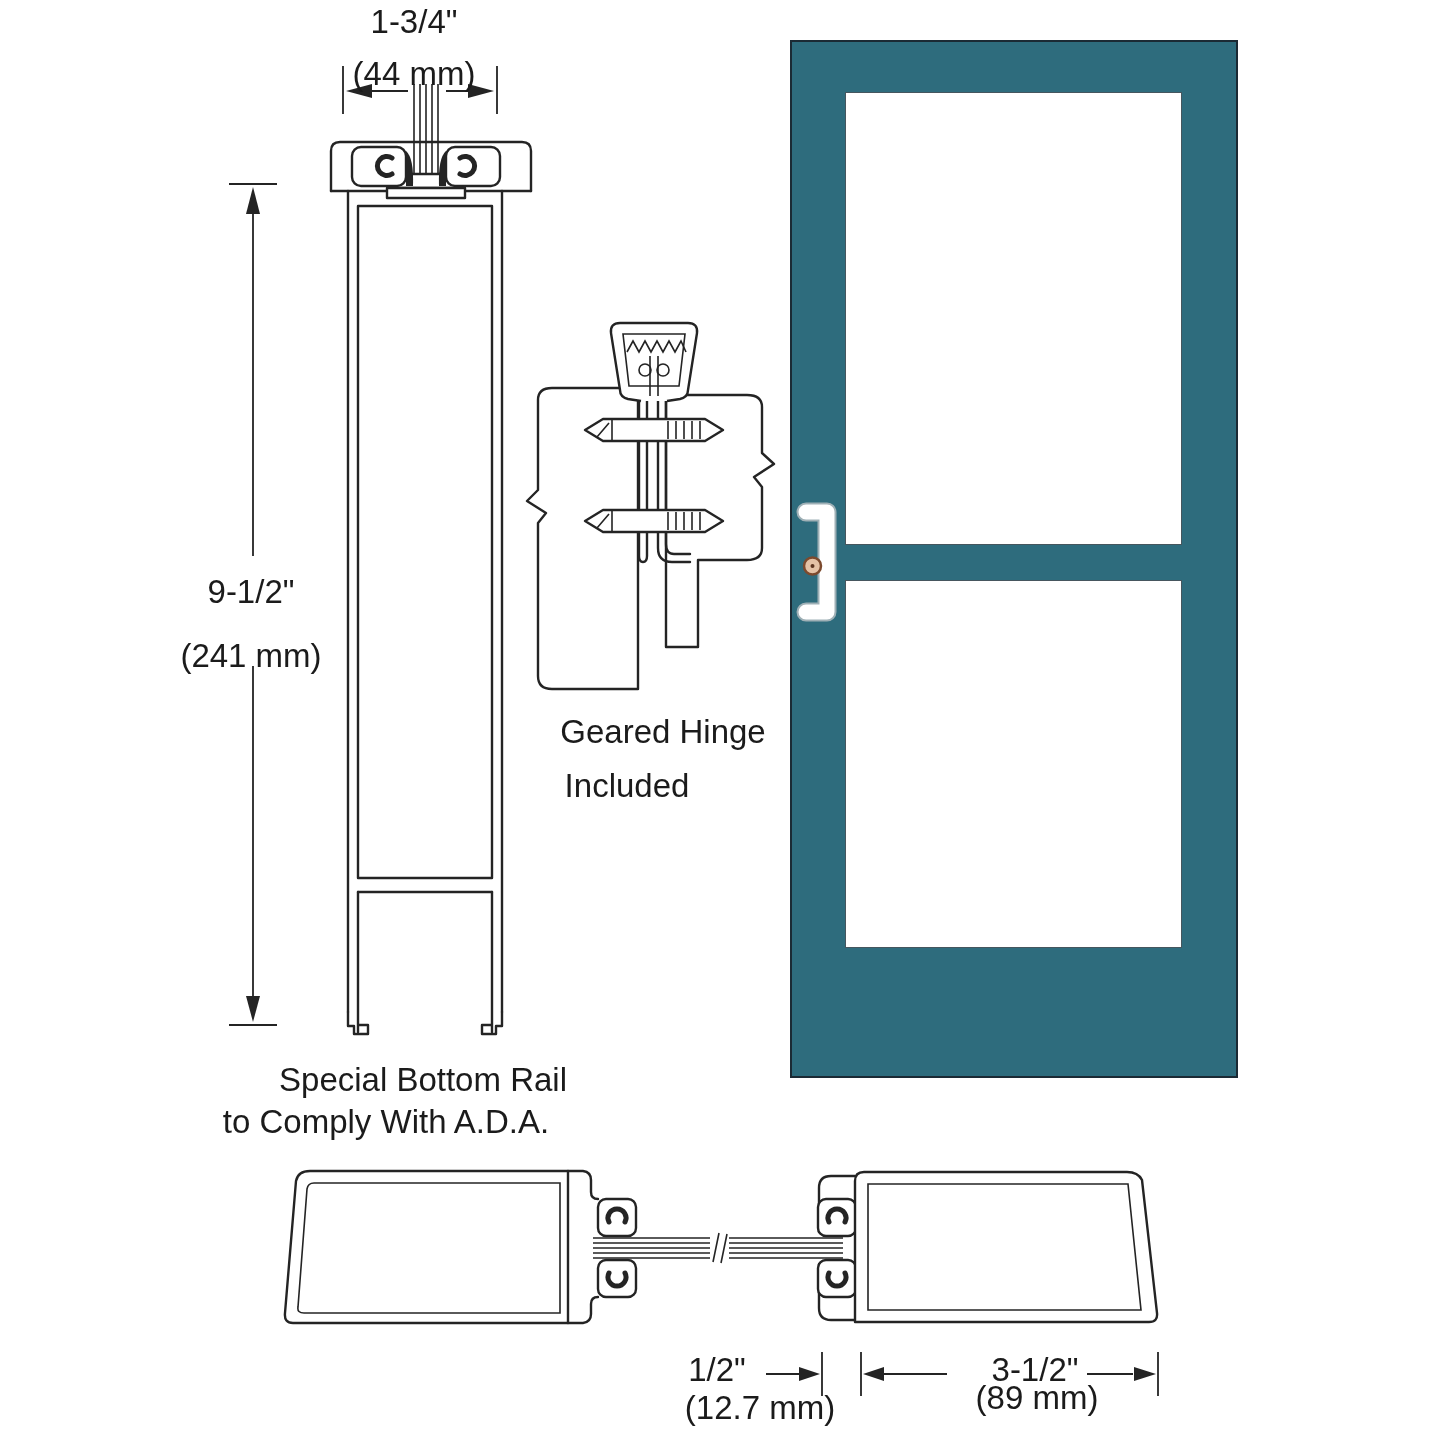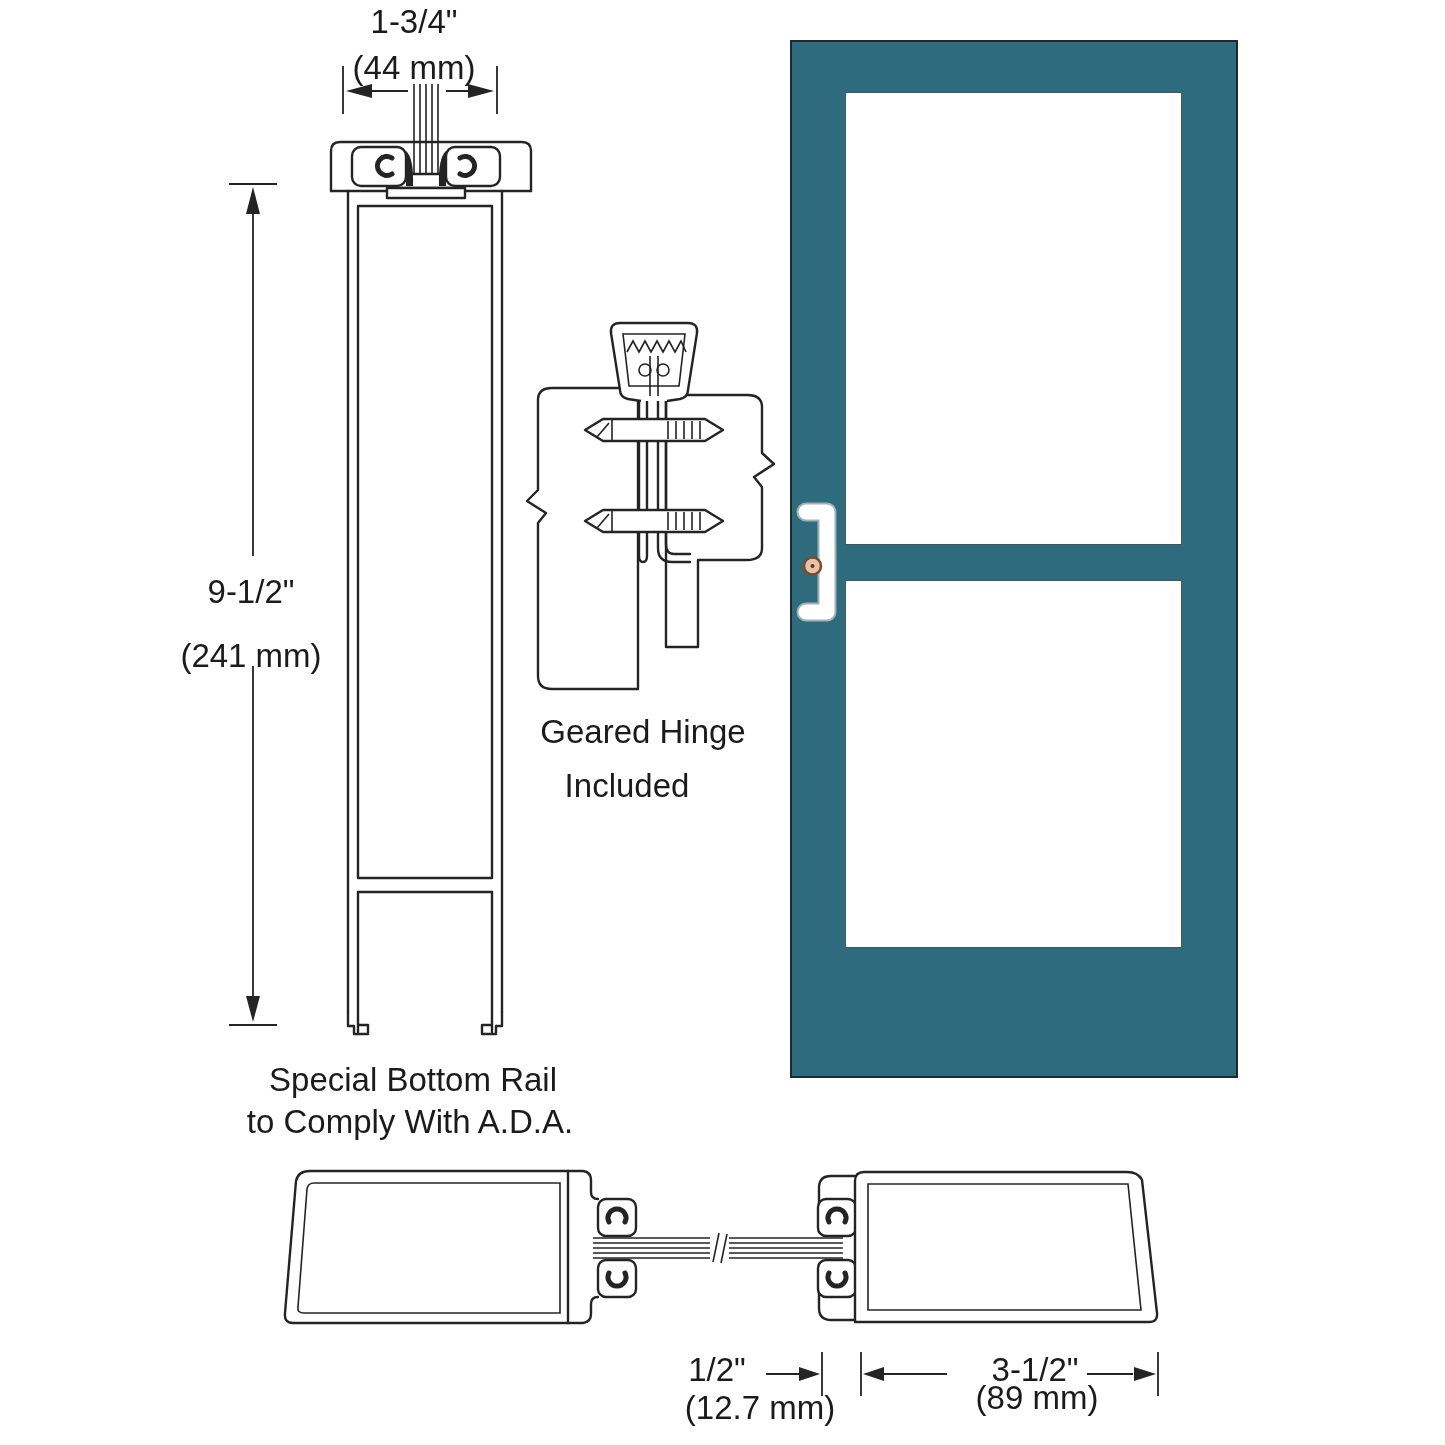--- a/index.html
+++ b/index.html
@@ -141,24 +141,24 @@
 
     <g>
       <path class="handle-shadow" d="M806,512 H827 V612 H806"></path>
       <path class="handle" d="M806,512 H827 V612 H806"></path>
       <circle cx="812.5" cy="566" r="8.5" fill="var(--lock,#e5c2a6)" stroke="var(--lock-ring,#7c4a2e)" stroke-width="2.5"></circle>
       <circle cx="812.5" cy="566" r="2" fill="#5c3420"></circle>
     </g>
   </svg>
 
   <div class="lab" style="left:414px;top:4px">1-3/4"</div>
-  <div class="lab" style="left:414px;top:50px">(44 mm)</div>
+  <div class="lab" style="left:414px;top:56px">(44 mm)</div>
   <div class="lab" style="left:251px;top:574px">9-1/2"</div>
   <div class="lab" style="left:251px;top:638px">(241 mm)</div>
-  <div class="lab" style="left:643px;top:714px">Geared Hinge</div>
+  <div class="lab" style="left:663px;top:714px">Geared Hinge</div>
   <div class="lab" style="left:627px;top:768px">Included</div>
-  <div class="lab" style="left:413px;top:1062px">Special Bottom Rail</div>
-  <div class="lab" style="left:410px;top:1104px">to Comply With A.D.A.</div>
+  <div class="lab" style="left:423px;top:1062px">Special Bottom Rail</div>
+  <div class="lab" style="left:386px;top:1104px">to Comply With A.D.A.</div>
   <div class="lab" style="left:717px;top:1352px">1/2"</div>
   <div class="lab" style="left:760px;top:1390px">(12.7 mm)</div>
   <div class="lab" style="left:1035px;top:1352px">3-1/2"</div>
   <div class="lab" style="left:1037px;top:1380px">(89 mm)</div>
 </div>
 
 </body></html>

